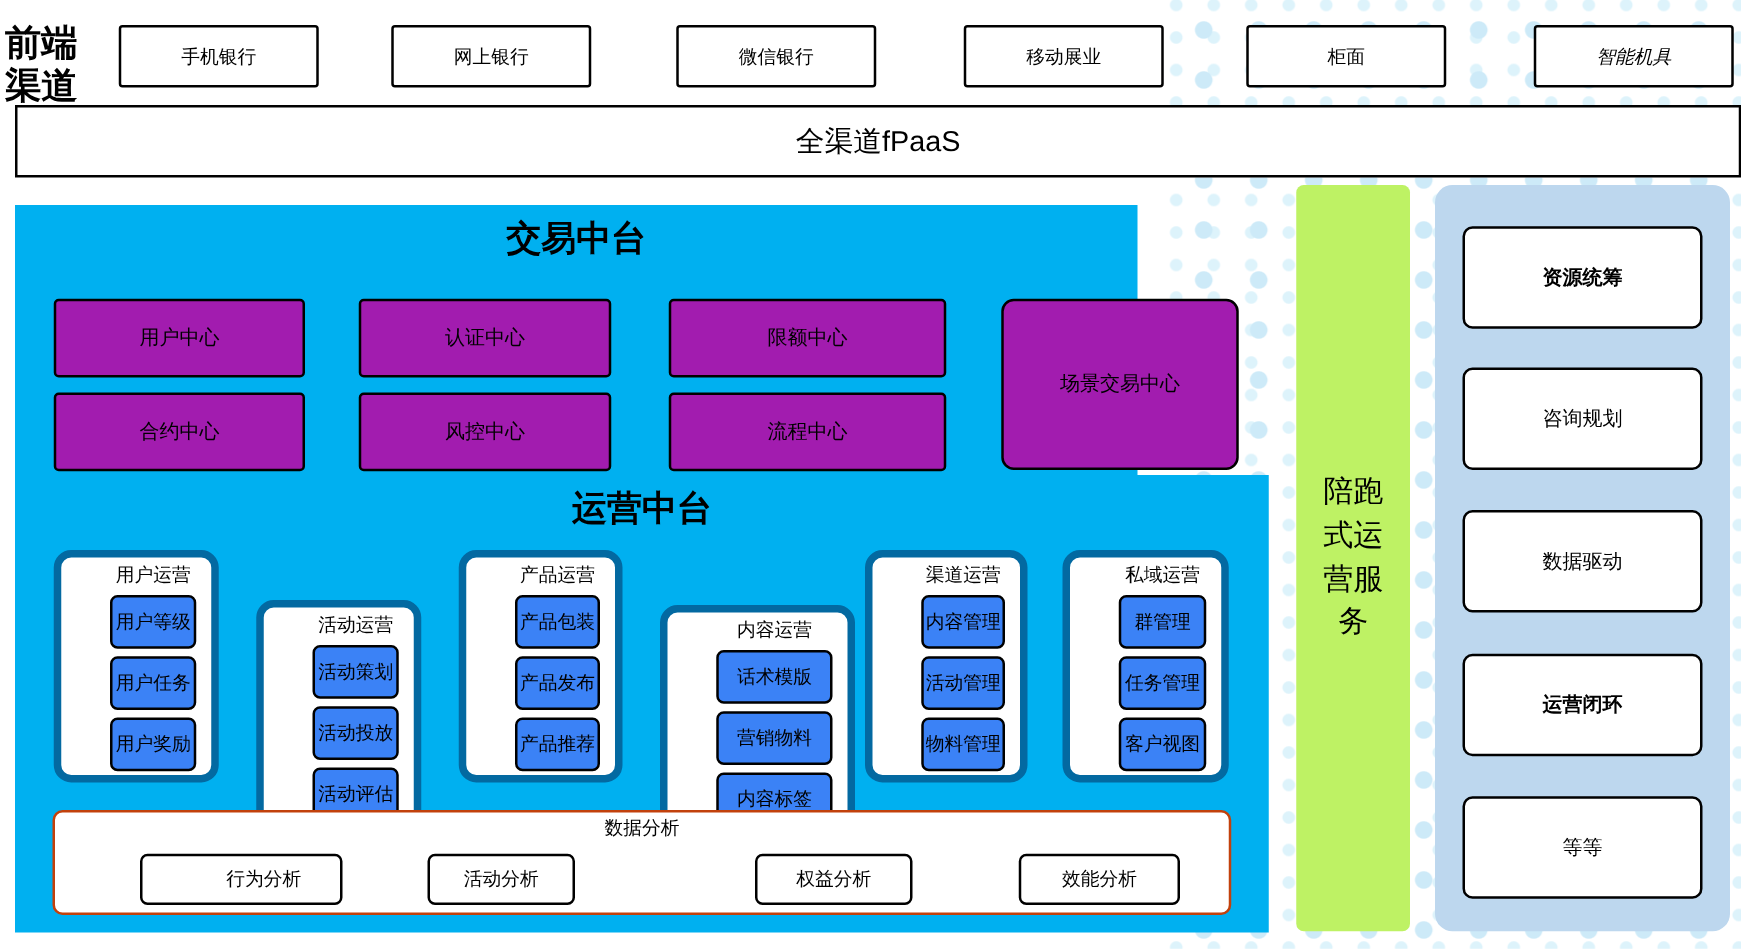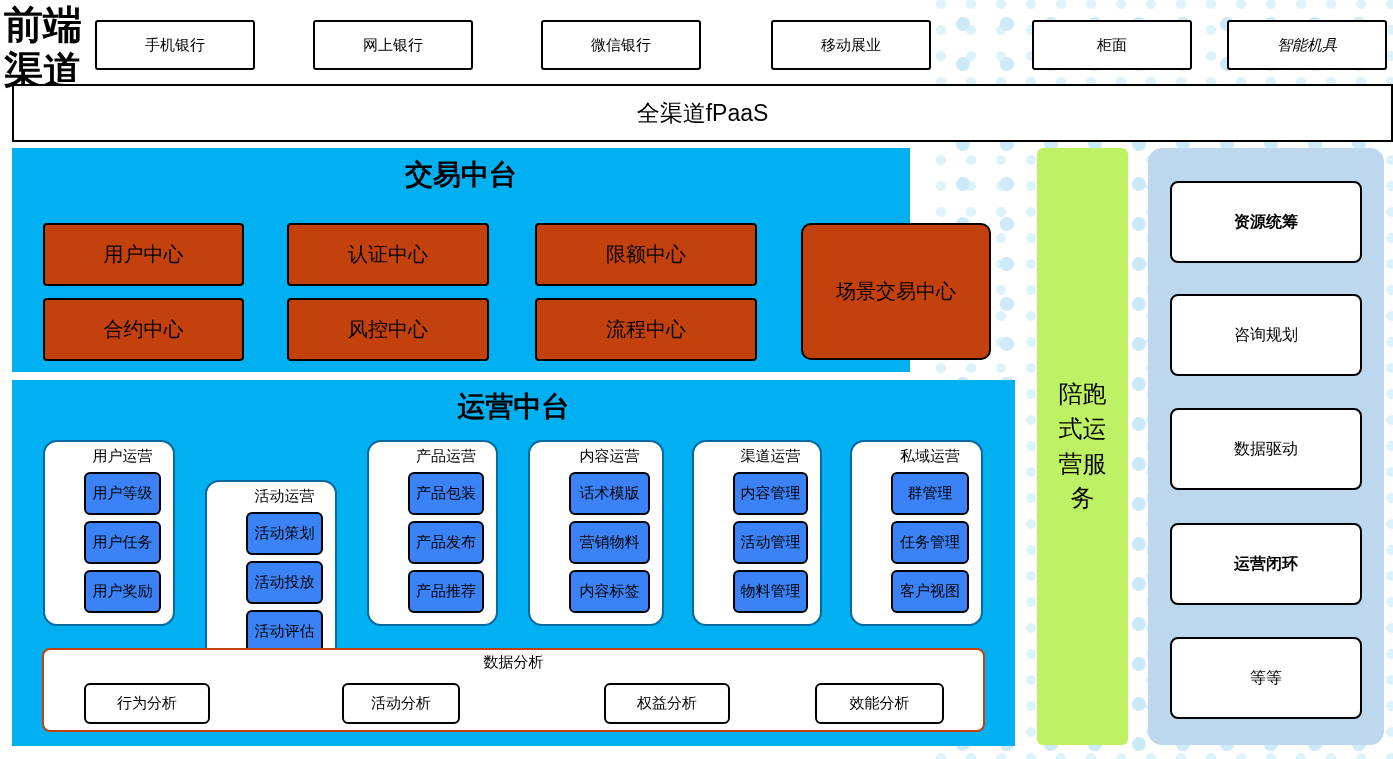--- a/index.html
+++ b/index.html
@@ -12,46 +12,46 @@
   .dots{
     position:absolute;left:935px;top:0;width:458px;height:759px;z-index:0;
     background-image:
       radial-gradient(circle,#cdeaf8 6.5px,rgba(255,255,255,0) 7.5px),
       radial-gradient(circle,#ddf3fb 4.5px,rgba(255,255,255,0) 5.5px);
     background-size:44px 40px,30px 26px;
     background-position:6px 4px,21px 17px;
   }
   
   .front-label{
-    left:4px;top:2px;width:90px;
+    left:4px;top:18px;width:90px;
     font-family:Liberation Sans, sans-serif;font-weight:bold;
-    font-size:39px;line-height:1.18;white-space:pre-line;
+    font-size:29px;line-height:1.18;white-space:pre-line;
   }
   .chbox{
     top:20px;height:46px;background:#fff;border:2px solid #000;border-radius:3px;
     display:flex;align-items:center;justify-content:center;font-size:15px;
   }
   .fpaas{
     left:12px;top:84px;width:1377px;height:54px;background:#fff;border:2px solid #000;
     display:flex;align-items:center;justify-content:center;font-size:23px;
   }
   
   .block{background:#00B0F0;}
   .block-title{
     position:absolute;left:0;top:8px;width:100%;text-align:center;
     font-family:"Liberation Serif","DejaVu Serif",serif;font-weight:bold;font-size:28px;
   }
   .cbox{
-    position:absolute;background:#c2410c;border:2px solid #000;border-radius:4px;
-    display:flex;align-items:center;justify-content:center;font-size:20px;
+    position:absolute;background:#a21caf;border:2px solid #000;border-radius:4px;
+    display:flex;align-items:center;justify-content:center;font-size:16px;
   }
   .scene{border-radius:10px;}
   
   .group{
-    position:absolute;top:60px;height:186px;background:#fff;border:2px solid #0369a1;border-radius:14px;
+    position:absolute;top:60px;height:186px;background:#fff;border:6px solid #0369a1;border-radius:14px;
     box-sizing:border-box;
     padding-left:27px;
   }
   .group-title{margin-top:5px;text-align:center;font-size:15px;}
   .gitem{
     margin:6px 12px 0 12px;height:39px;border:2px solid #000;border-radius:6px;
     display:flex;align-items:center;justify-content:center;font-size:15px;background:#3b82f6;
   }
   .analysis{
     position:absolute;left:30px;top:268px;width:939px;height:80px;background:#fff;
@@ -84,26 +84,26 @@
 <body>
 
 <div class="dots"></div>
 
 <div class="abs front-label">前端
 渠道</div>
 <div class="abs chbox" style="left:95px;width:156px;">手机银行</div>
 <div class="abs chbox" style="left:313px;width:156px;text-align:center;">网上银行</div>
 <div class="abs chbox" style="left:541px;width:156px;">微信银行</div>
 <div class="abs chbox" style="left:771px;width:156px;">移动展业</div>
-<div class="abs chbox" style="left:1032px;width:156px;font-family:Liberation Mono, monospace;">柜面</div>
+<div class="abs chbox" style="left:997px;width:156px;font-family:Liberation Mono, monospace;">柜面</div>
 <div class="abs chbox" style="left:1227px;width:156px;font-style:italic;">智能机具</div>
 
 <div class="abs fpaas">全渠道fPaaS</div>
 
-<div class="abs block" style="left:12px;top:148px;width:898px;height:224px;">
+<div class="abs block" style="left:12px;top:164px;width:898px;height:224px;">
   <div class="block-title">交易中台</div>
   <div class="cbox" style="left:31px;top:75px;width:197px;height:59px;">用户中心</div>
   <div class="cbox" style="left:275px;top:75px;width:198px;height:59px;">认证中心</div>
   <div class="cbox" style="left:523px;top:75px;width:218px;height:59px;">限额中心</div>
   <div class="cbox" style="left:31px;top:150px;width:197px;height:59px;">合约中心</div>
   <div class="cbox" style="left:275px;top:150px;width:198px;height:59px;">风控中心</div>
   <div class="cbox" style="left:523px;top:150px;width:218px;height:59px;">流程中心</div>
   <div class="cbox scene" style="left:789px;top:75px;width:186px;height:133px;">场景交易中心</div>
 </div>
 
@@ -121,42 +121,42 @@
     <div class="gitem">活动策划</div>
     <div class="gitem">活动投放</div>
     <div class="gitem">活动评估</div>
   </div>
   <div class="group" style="left:355px;width:131px;">
     <div class="group-title">产品运营</div>
     <div class="gitem">产品包装</div>
     <div class="gitem">产品发布</div>
     <div class="gitem">产品推荐</div>
   </div>
-  <div class="group" style="left:516px;width:136px;">
+  <div class="group" style="left:516px;width:156px;margin-top:44px;">
     <div class="group-title">内容运营</div>
     <div class="gitem">话术模版</div>
     <div class="gitem">营销物料</div>
     <div class="gitem">内容标签</div>
   </div>
   <div class="group" style="left:680px;width:130px;">
     <div class="group-title">渠道运营</div>
     <div class="gitem">内容管理</div>
     <div class="gitem">活动管理</div>
     <div class="gitem">物料管理</div>
   </div>
   <div class="group" style="left:838px;width:133px;">
     <div class="group-title">私域运营</div>
     <div class="gitem">群管理</div>
     <div class="gitem">任务管理</div>
     <div class="gitem">客户视图</div>
   </div>
 
   <div class="analysis">
     <div class="analysis-title">数据分析</div>
-    <div class="abox" style="left:40px;width:122px;">行为分析</div>
+    <div class="abox" style="left:68px;width:122px;padding-left:36px;">行为分析</div>
     <div class="abox" style="left:298px;width:114px;">活动分析</div>
     <div class="abox" style="left:530px;width:122px;margin-left:30px;">权益分析</div>
     <div class="abox" style="left:771px;width:125px;">效能分析</div>
   </div>
 </div>
 
 <div class="abs sidebar">
   <span>陪跑式运营服务</span>
 </div>
 

